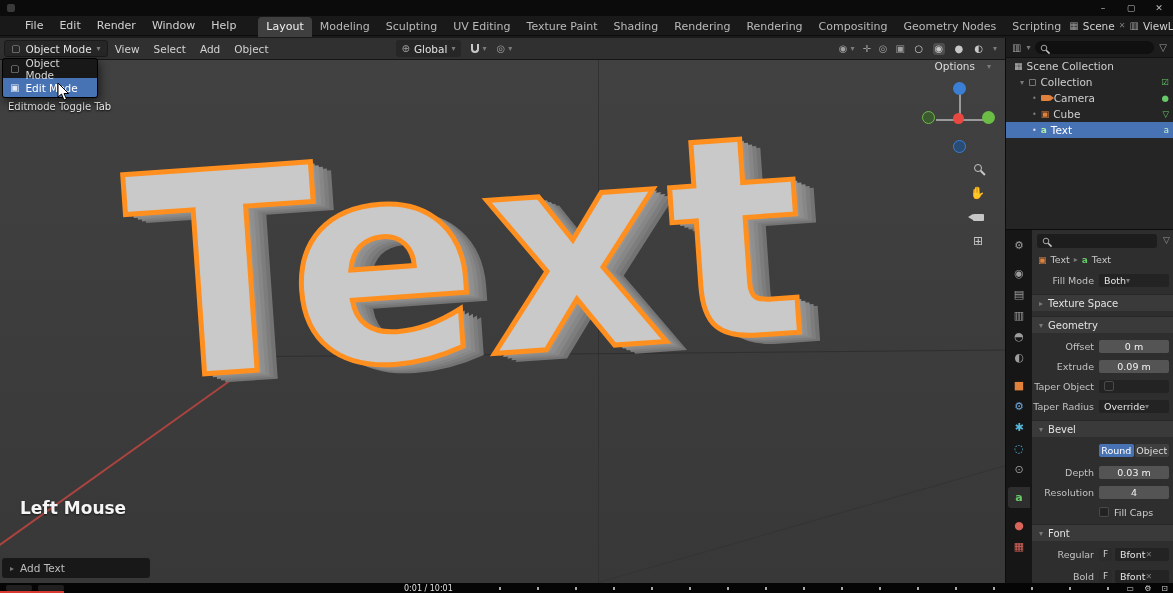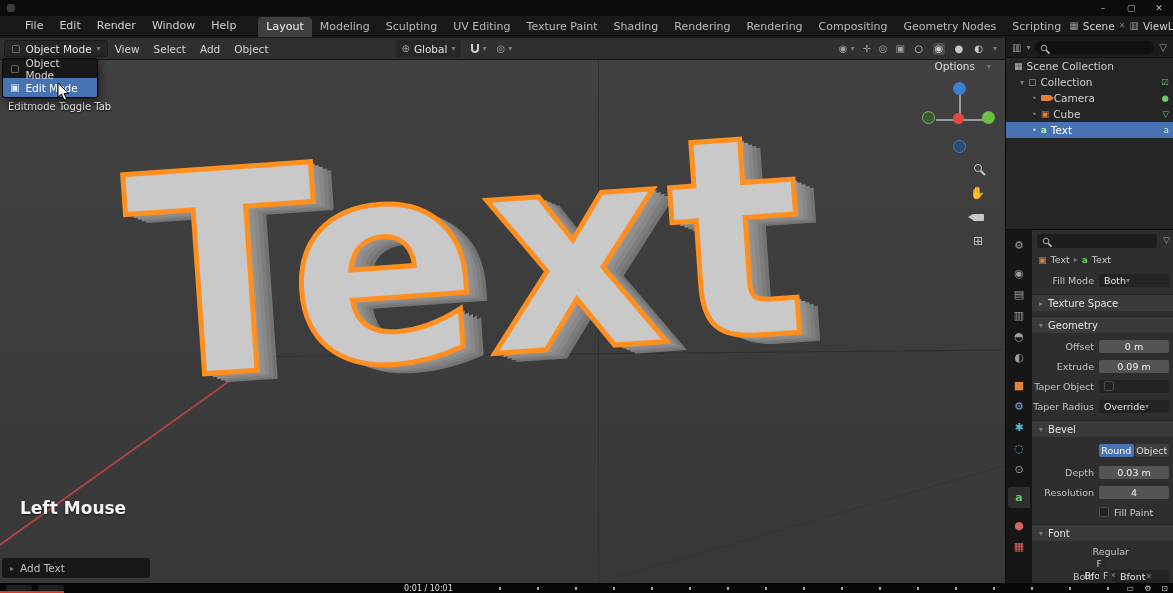--- a/index.html
+++ b/index.html
@@ -402,27 +402,27 @@
       </div>
       <div class="prow" style="top:254px;">
         <span class="plabel">Resolution</span>
         <div class="pfield num">
             <span>4</span>
           </div>
       </div>
       <div class="prow" style="top:274px;">
         <span class="plabel"></span>
         <span class="chk"></span>
-        <span style="margin-left:5px;">Fill Paint</span>
+        <span style="margin-left:5px;">Fill Caps</span>
       </div>
       <div class="phead" style="top:294px;">
         <span class="gl dim">▾</span>
         <span>Font</span>
       </div>
-      <div class="prow" style="top:316px;flex-direction:column;">
+      <div class="prow" style="top:316px;">
         <span class="plabel">Regular</span>
         <span class="fbadge">F</span>
         <div class="pfield drop">
           <span>Bfont</span>
           <span class="gl dim">✕</span>
         </div>
       </div>
       <div class="prow" style="top:338px;">
         <span class="plabel">Bold</span>
         <span class="fbadge">F</span>

